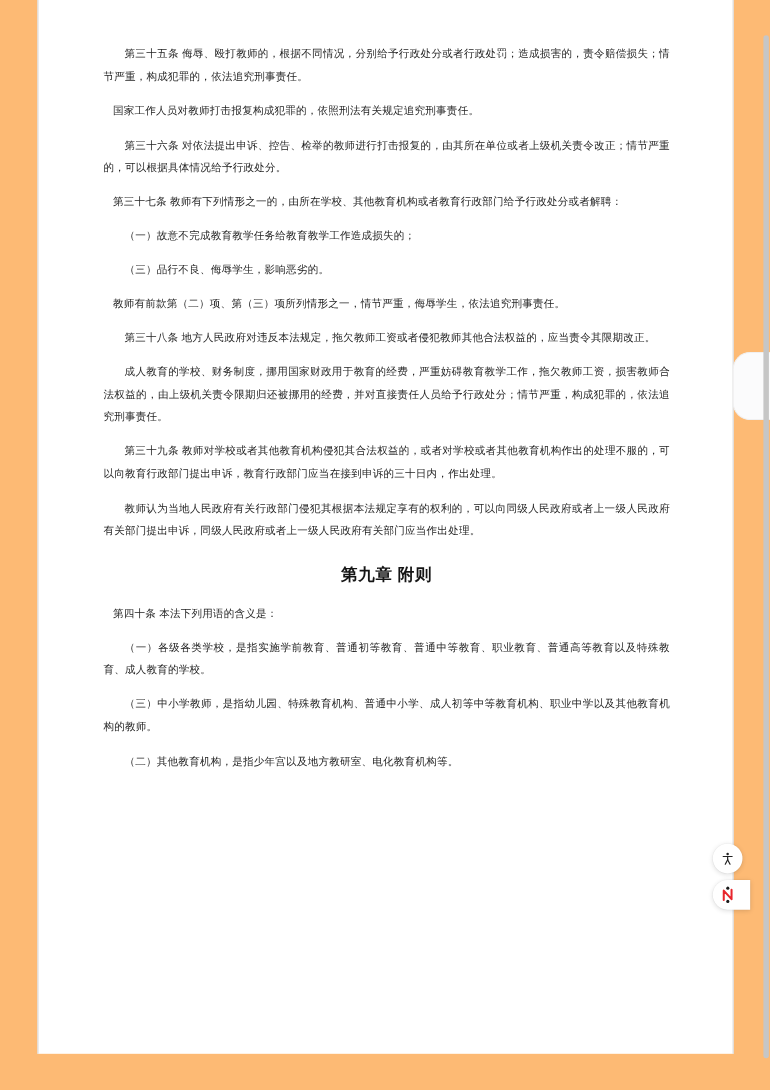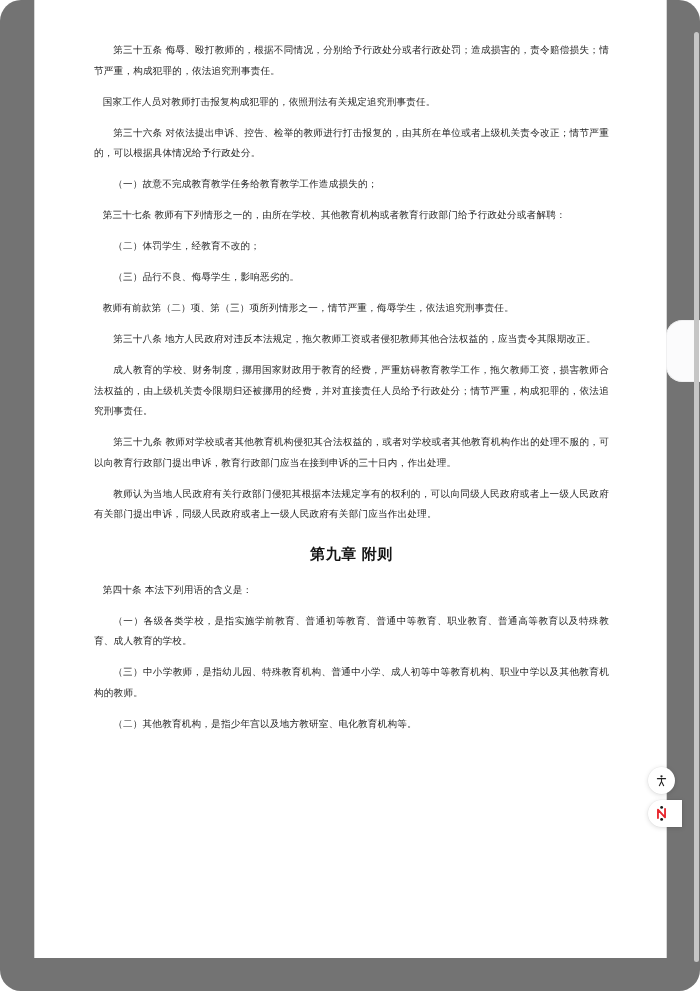--- a/index.html
+++ b/index.html
@@ -13,23 +13,22 @@
   body {
     font-family: "Liberation Sans", "DejaVu Sans", sans-serif;
     -webkit-font-smoothing: antialiased;
   }
 
   
   #viewer {
     position: relative;
     width: 700px;
     height: 991px;
-    background: #737373;
+    background: #fdba74;
     overflow: hidden;
-    border-radius: 21px;
   }
 
   
   #page {
     position: absolute;
     left: 34px;
     top: 0;
     width: 633px;
     height: 958px;
     background: #ffffff;
@@ -140,25 +139,24 @@
 
   <div id="page">
     <div id="page-body">
 
       <p class="para indent">第三十五条 侮辱、殴打教师的，根据不同情况，分别给予行政处分或者行政处罚；造成损害的，责令赔偿损失；情节严重，构成犯罪的，依法追究刑事责任。</p>
 
       <p class="para hang">国家工作人员对教师打击报复构成犯罪的，依照刑法有关规定追究刑事责任。</p>
 
       <p class="para indent">第三十六条 对依法提出申诉、控告、检举的教师进行打击报复的，由其所在单位或者上级机关责令改正；情节严重的，可以根据具体情况给予行政处分。</p>
 
+      <p class="para hang">第三十七条 教师有下列情形之一的，由所在学校、其他教育机构或者教育行政部门给予行政处分或者解聘：</p>
+
       <p class="para indent">（一）故意不完成教育教学任务给教育教学工作造成损失的；</p>
 
-      <p class="para hang">第三十七条 教师有下列情形之一的，由所在学校、其他教育机构或者教育行政部门给予行政处分或者解聘：</p>
-
-      <p class="para indent">（二）体罚学生，经教育不改的；</p>
 
       <p class="para indent">（三）品行不良、侮辱学生，影响恶劣的。</p>
 
       <p class="para hang">教师有前款第（二）项、第（三）项所列情形之一，情节严重，侮辱学生，依法追究刑事责任。</p>
 
       <p class="para indent">第三十八条 地方人民政府对违反本法规定，拖欠教师工资或者侵犯教师其他合法权益的，应当责令其限期改正。</p>
 
       <p class="para indent">成人教育的学校、财务制度，挪用国家财政用于教育的经费，严重妨碍教育教学工作，拖欠教师工资，损害教师合法权益的，由上级机关责令限期归还被挪用的经费，并对直接责任人员给予行政处分；情节严重，构成犯罪的，依法追究刑事责任。</p>
 
       <p class="para indent">第三十九条 教师对学校或者其他教育机构侵犯其合法权益的，或者对学校或者其他教育机构作出的处理不服的，可以向教育行政部门提出申诉，教育行政部门应当在接到申诉的三十日内，作出处理。</p>

